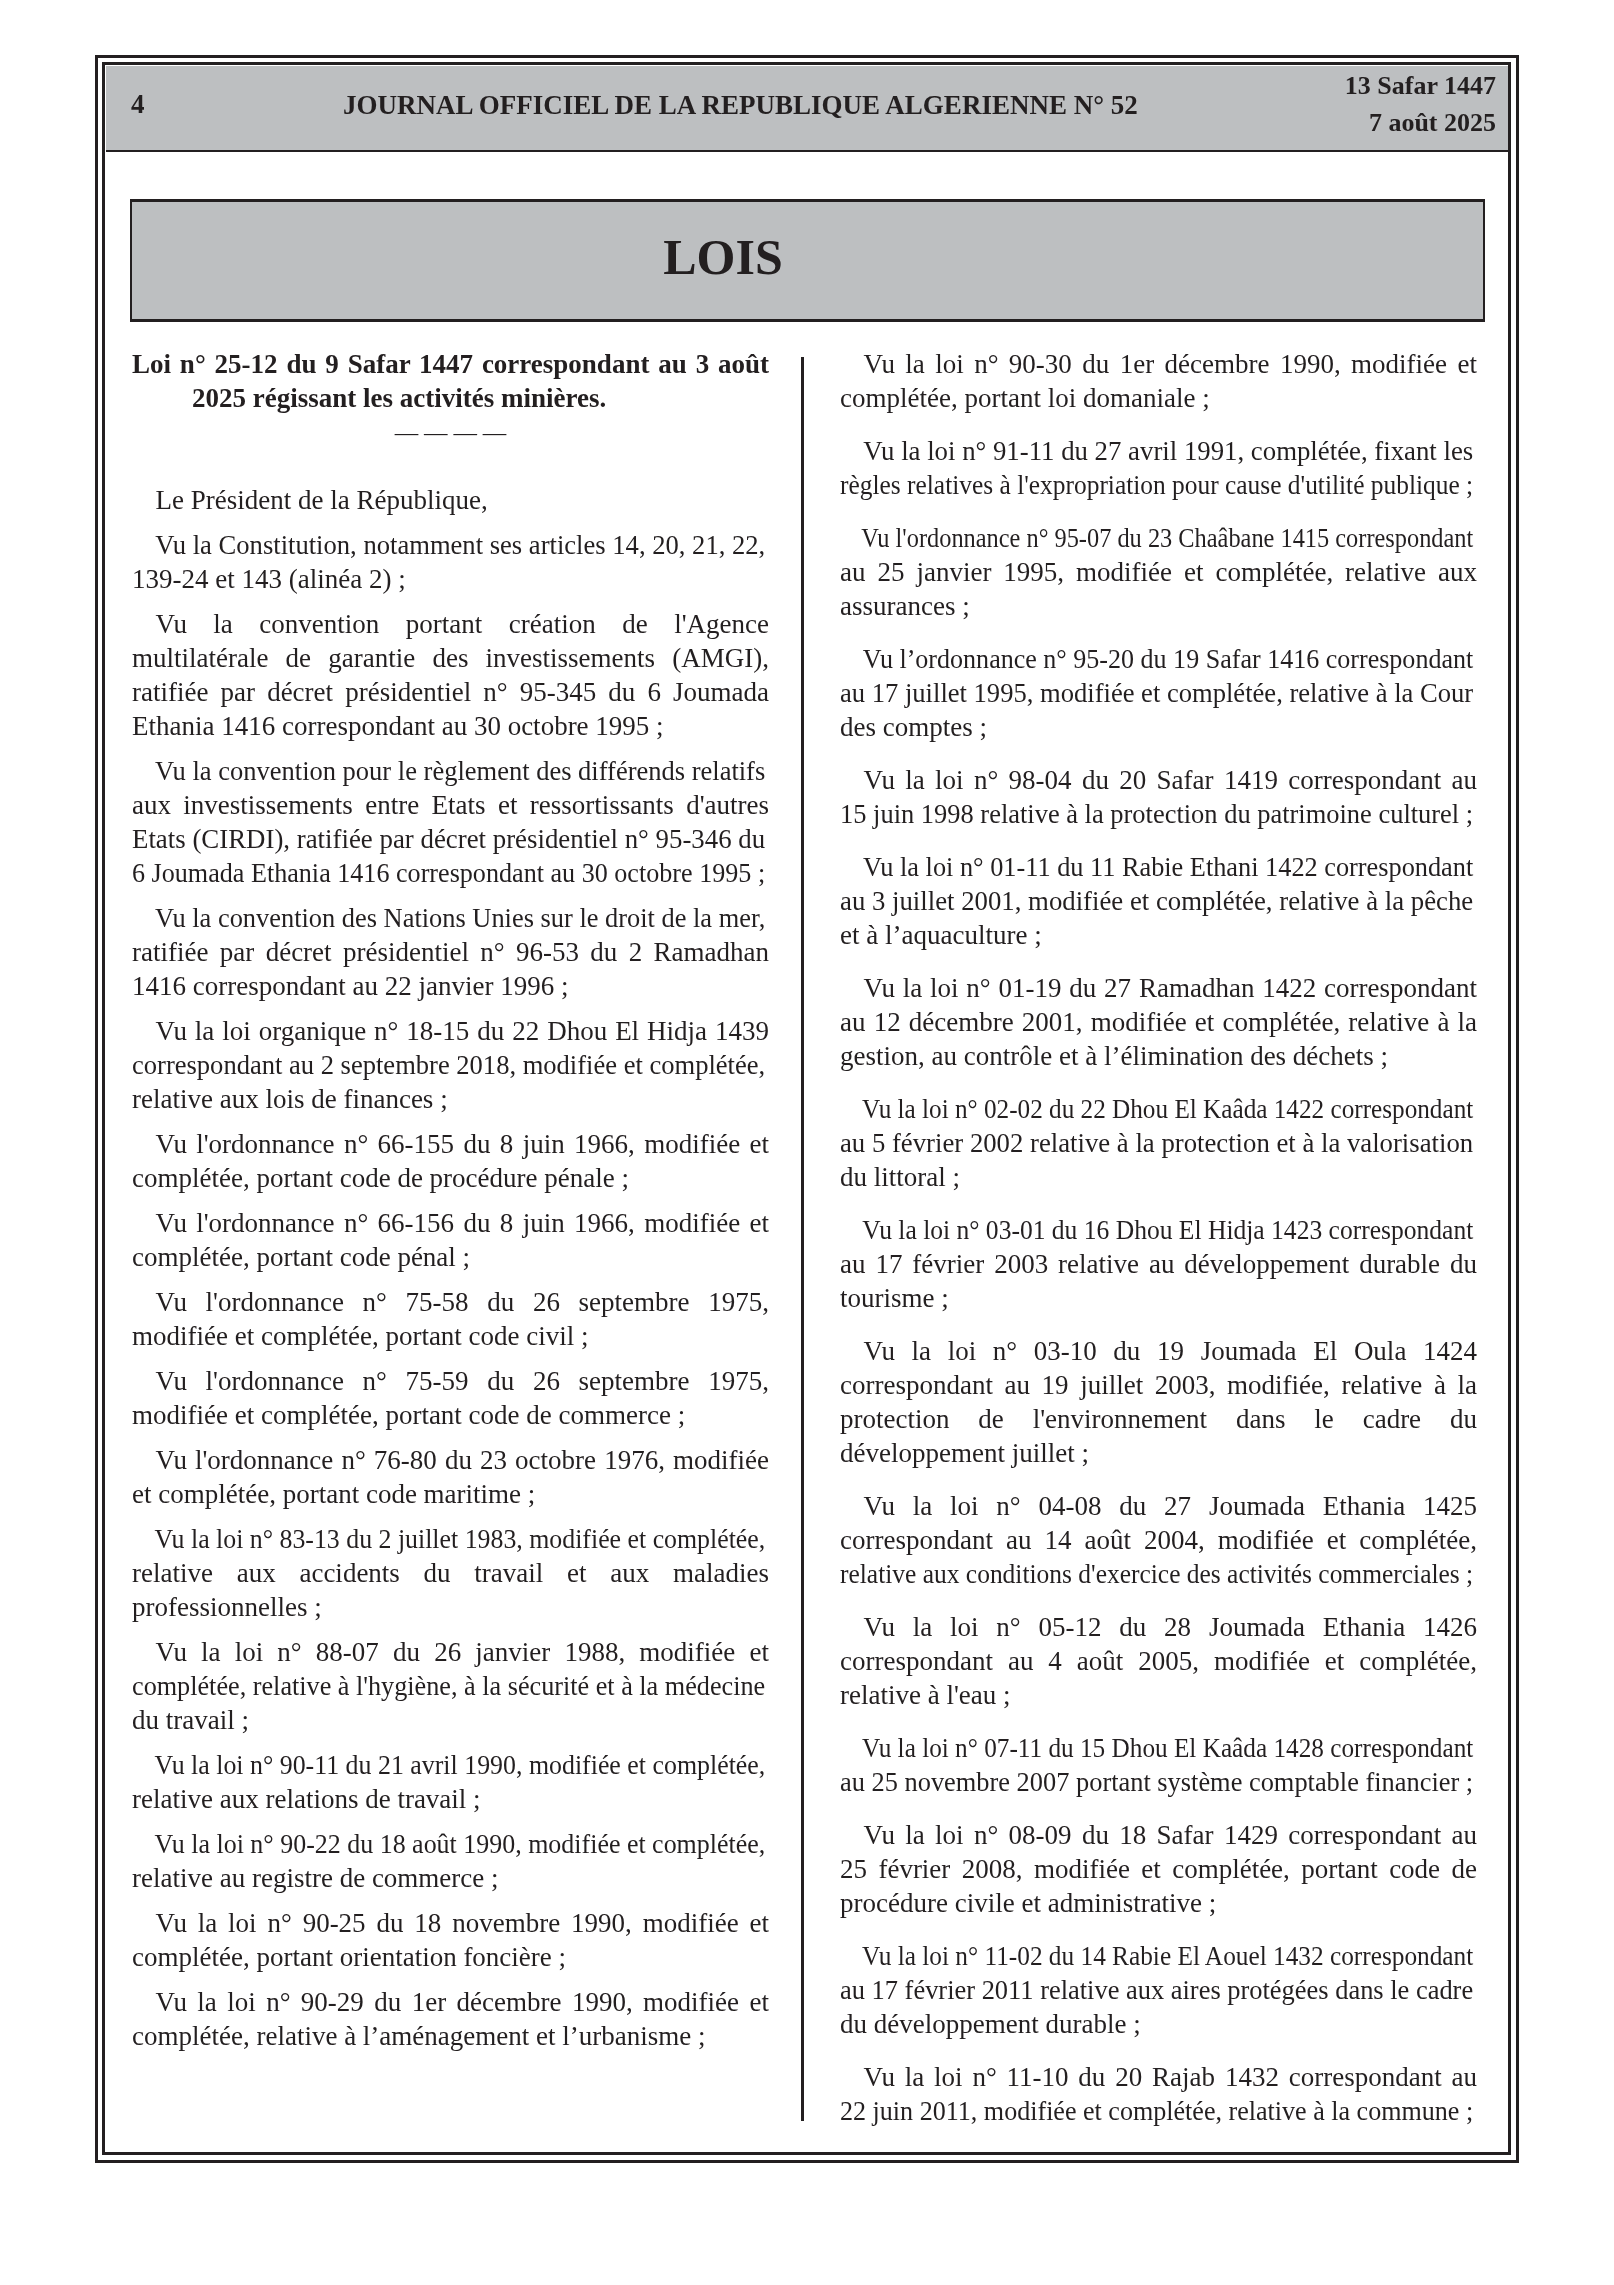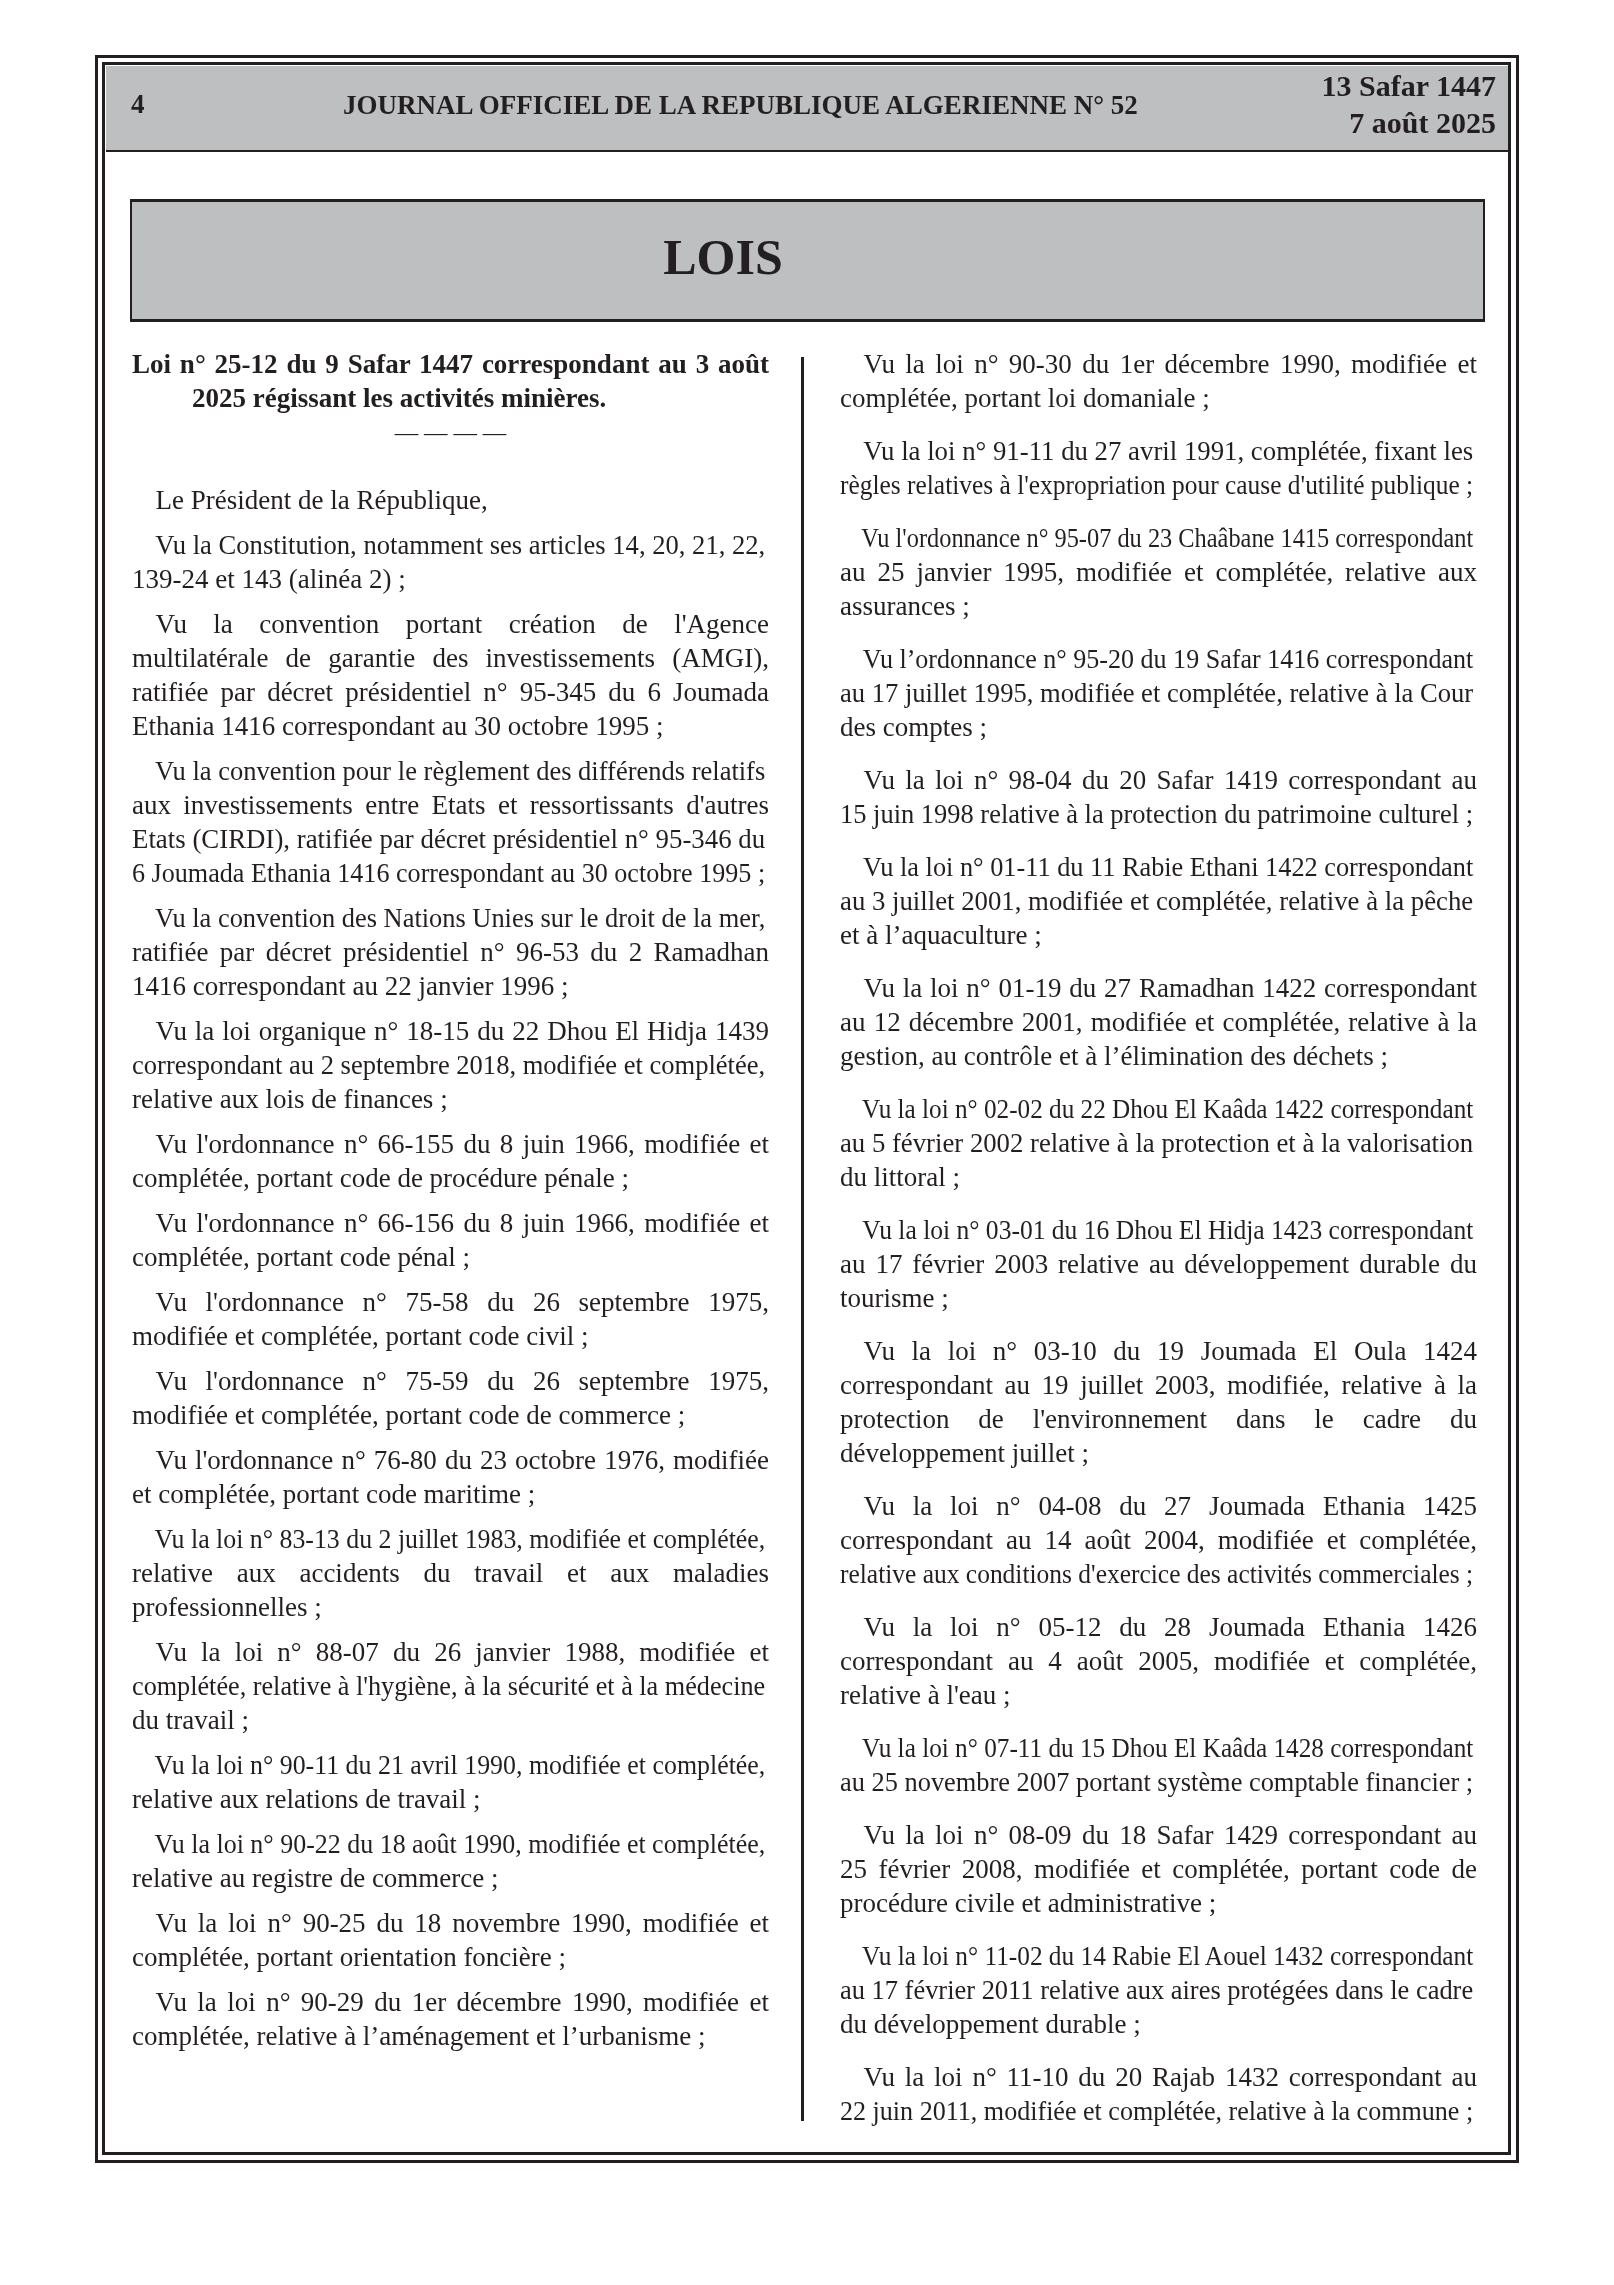--- a/index.html
+++ b/index.html
@@ -13,21 +13,21 @@
 
   
   .frame-outer { left:95px; top:55px; width:1424px; height:2108px; border:3.6px solid var(--rule); box-sizing:border-box; }
   .frame-inner { left:102px; top:62px; width:1409px; height:2093px; border:3.6px solid var(--rule); box-sizing:border-box; }
 
   
   .header-band { left:106px; top:66px; width:1402px; height:86px; background:var(--band); border-bottom:2.7px solid var(--rule); box-sizing:border-box; }
   .hdr { font-weight:bold; white-space:nowrap; font-size:27px; line-height:27px; }
   .page-num { left:131px; top:91px; }
   .journal-title { left:343px; top:92px; }
-  .date { right:119px; text-align:right; font-size:30px; line-height:26px; }
+  .date { right:119px; text-align:right; font-size:26px; line-height:26px; }
   .date-hijri { top:73px; }
   .date-greg { top:110px;text-align:center; }
 
   
   .lois-box { left:130px; top:199px; width:1355px; height:123px; background:var(--band);
               border:2.7px solid var(--rule); border-top-width:3.6px; border-bottom-width:3.6px; box-sizing:border-box; }
   .lois-title { left:130px; top:232px; width:1186px; text-align:center; font-weight:bold; font-size:50px; line-height:50px; }
 
   
   .col-divider { left:801px; top:357px; width:2.7px; height:1764px; background:var(--rule); }

